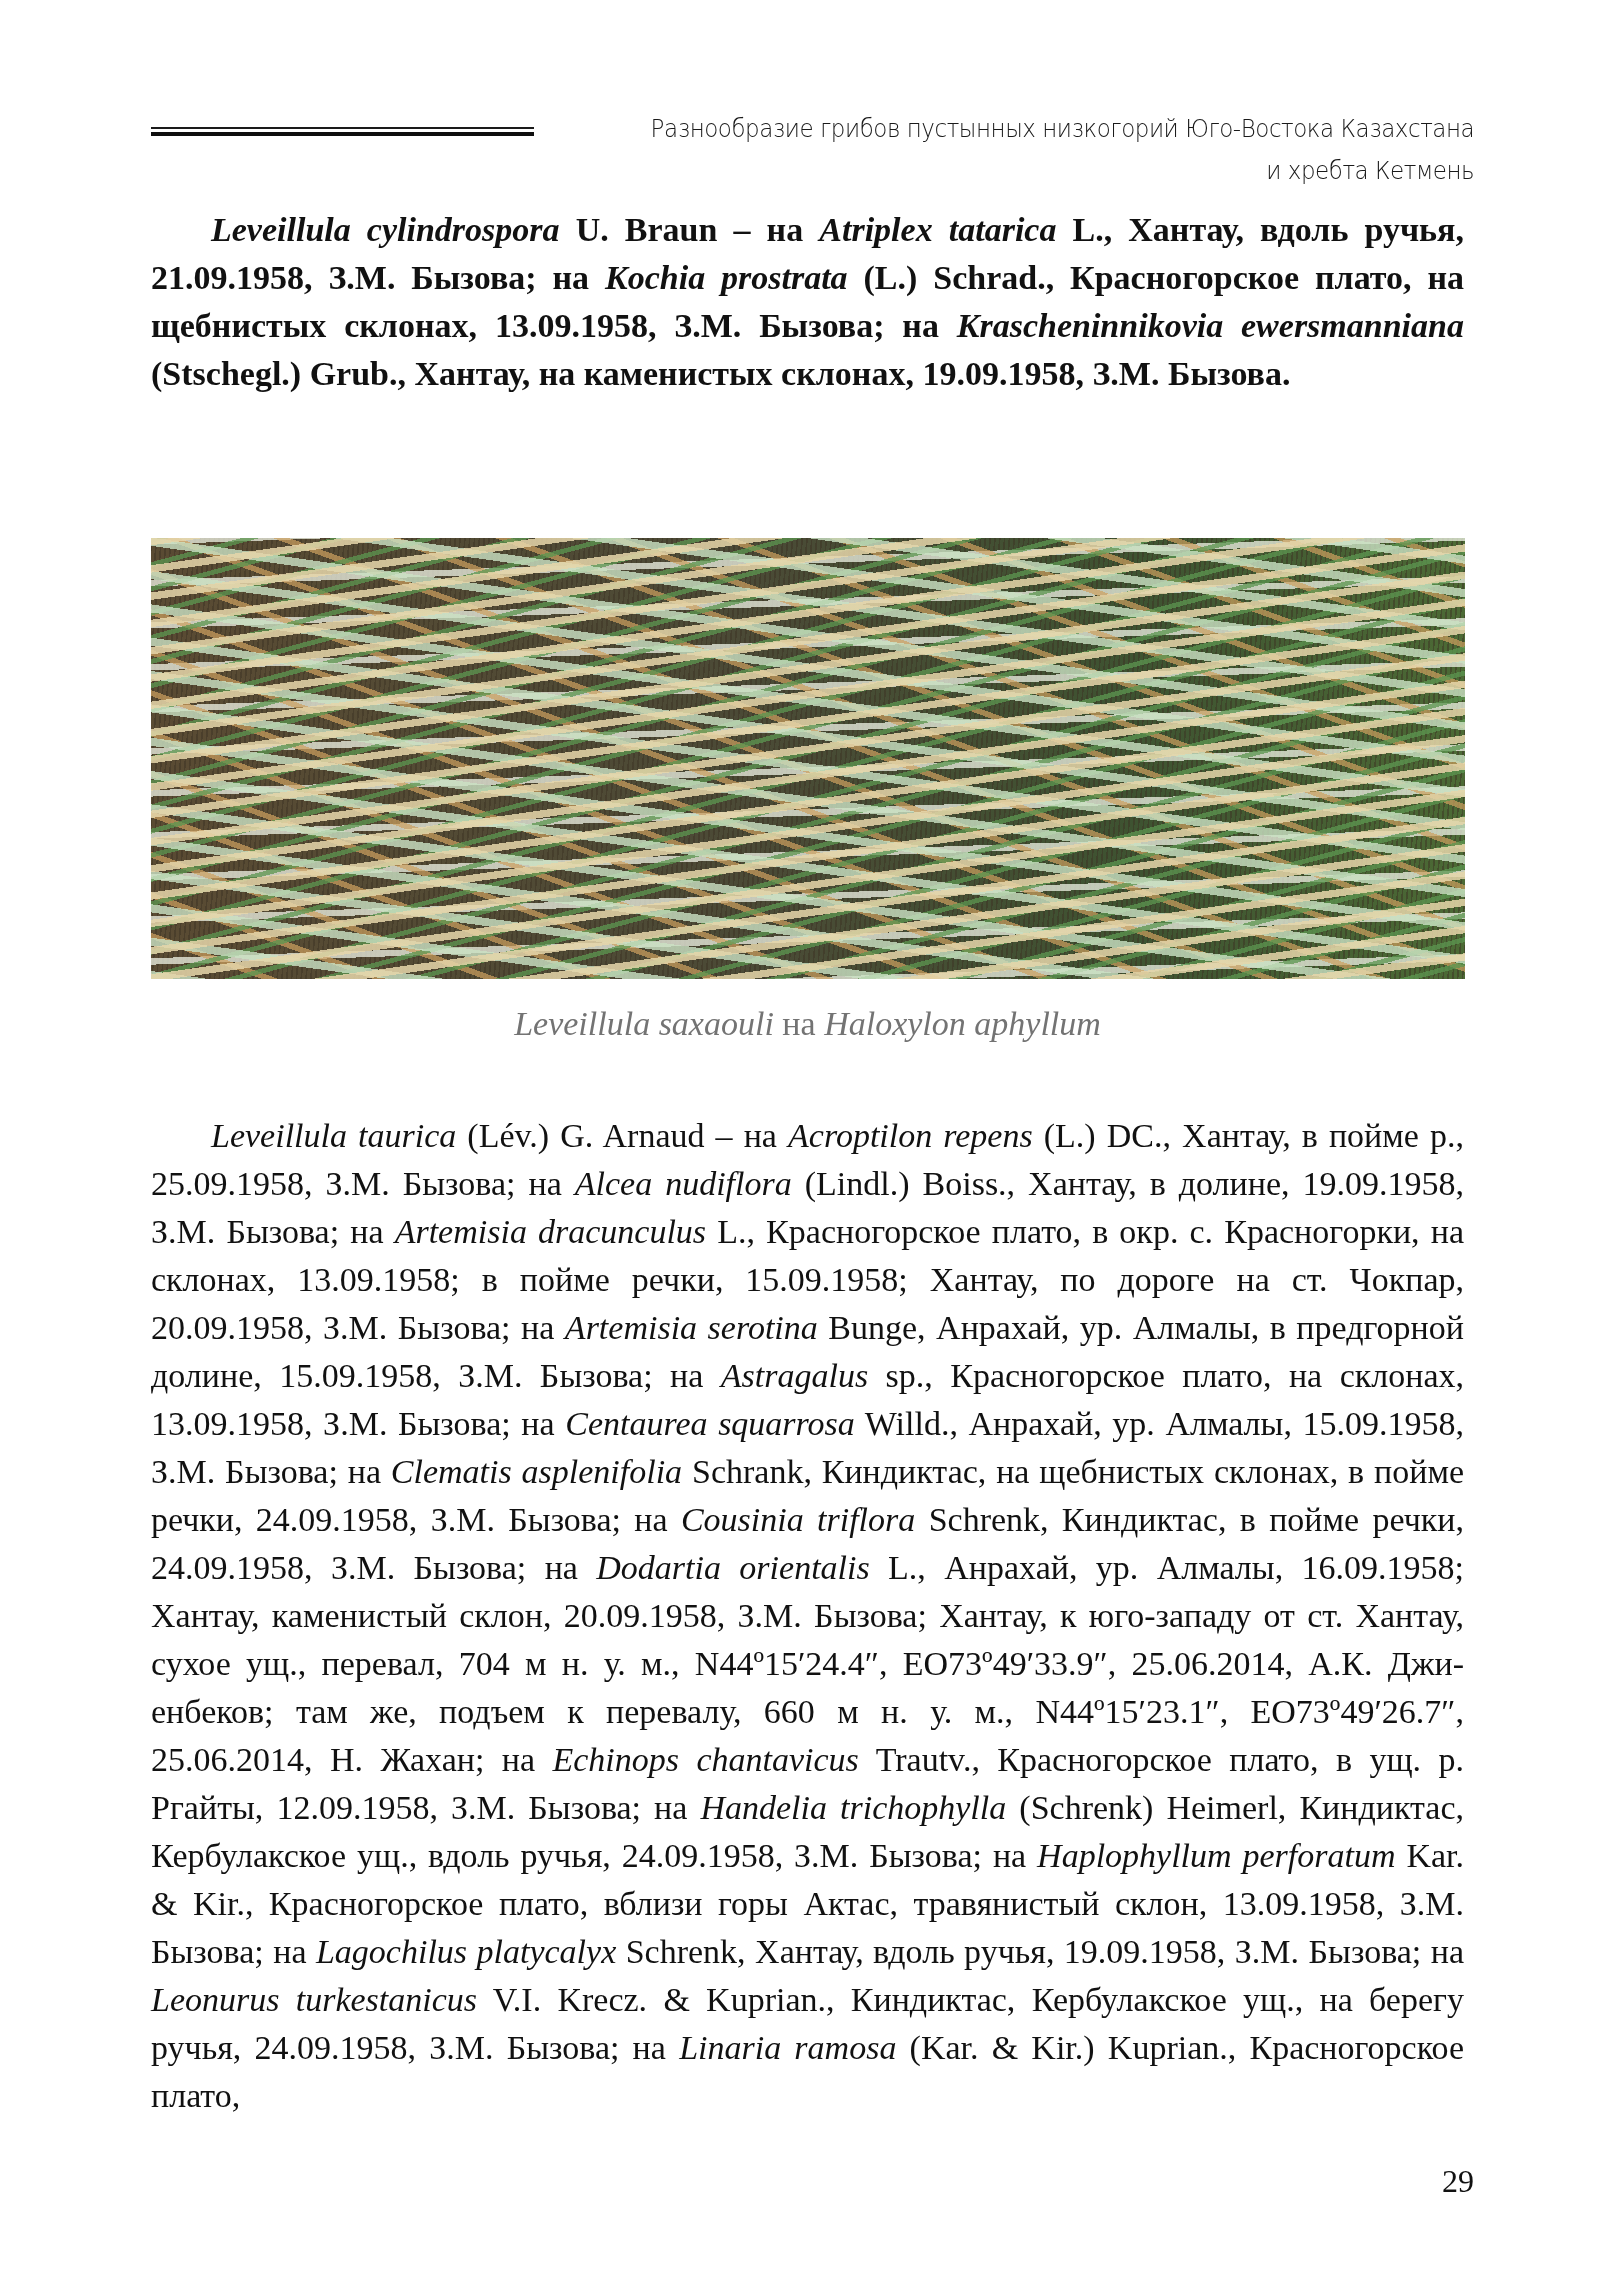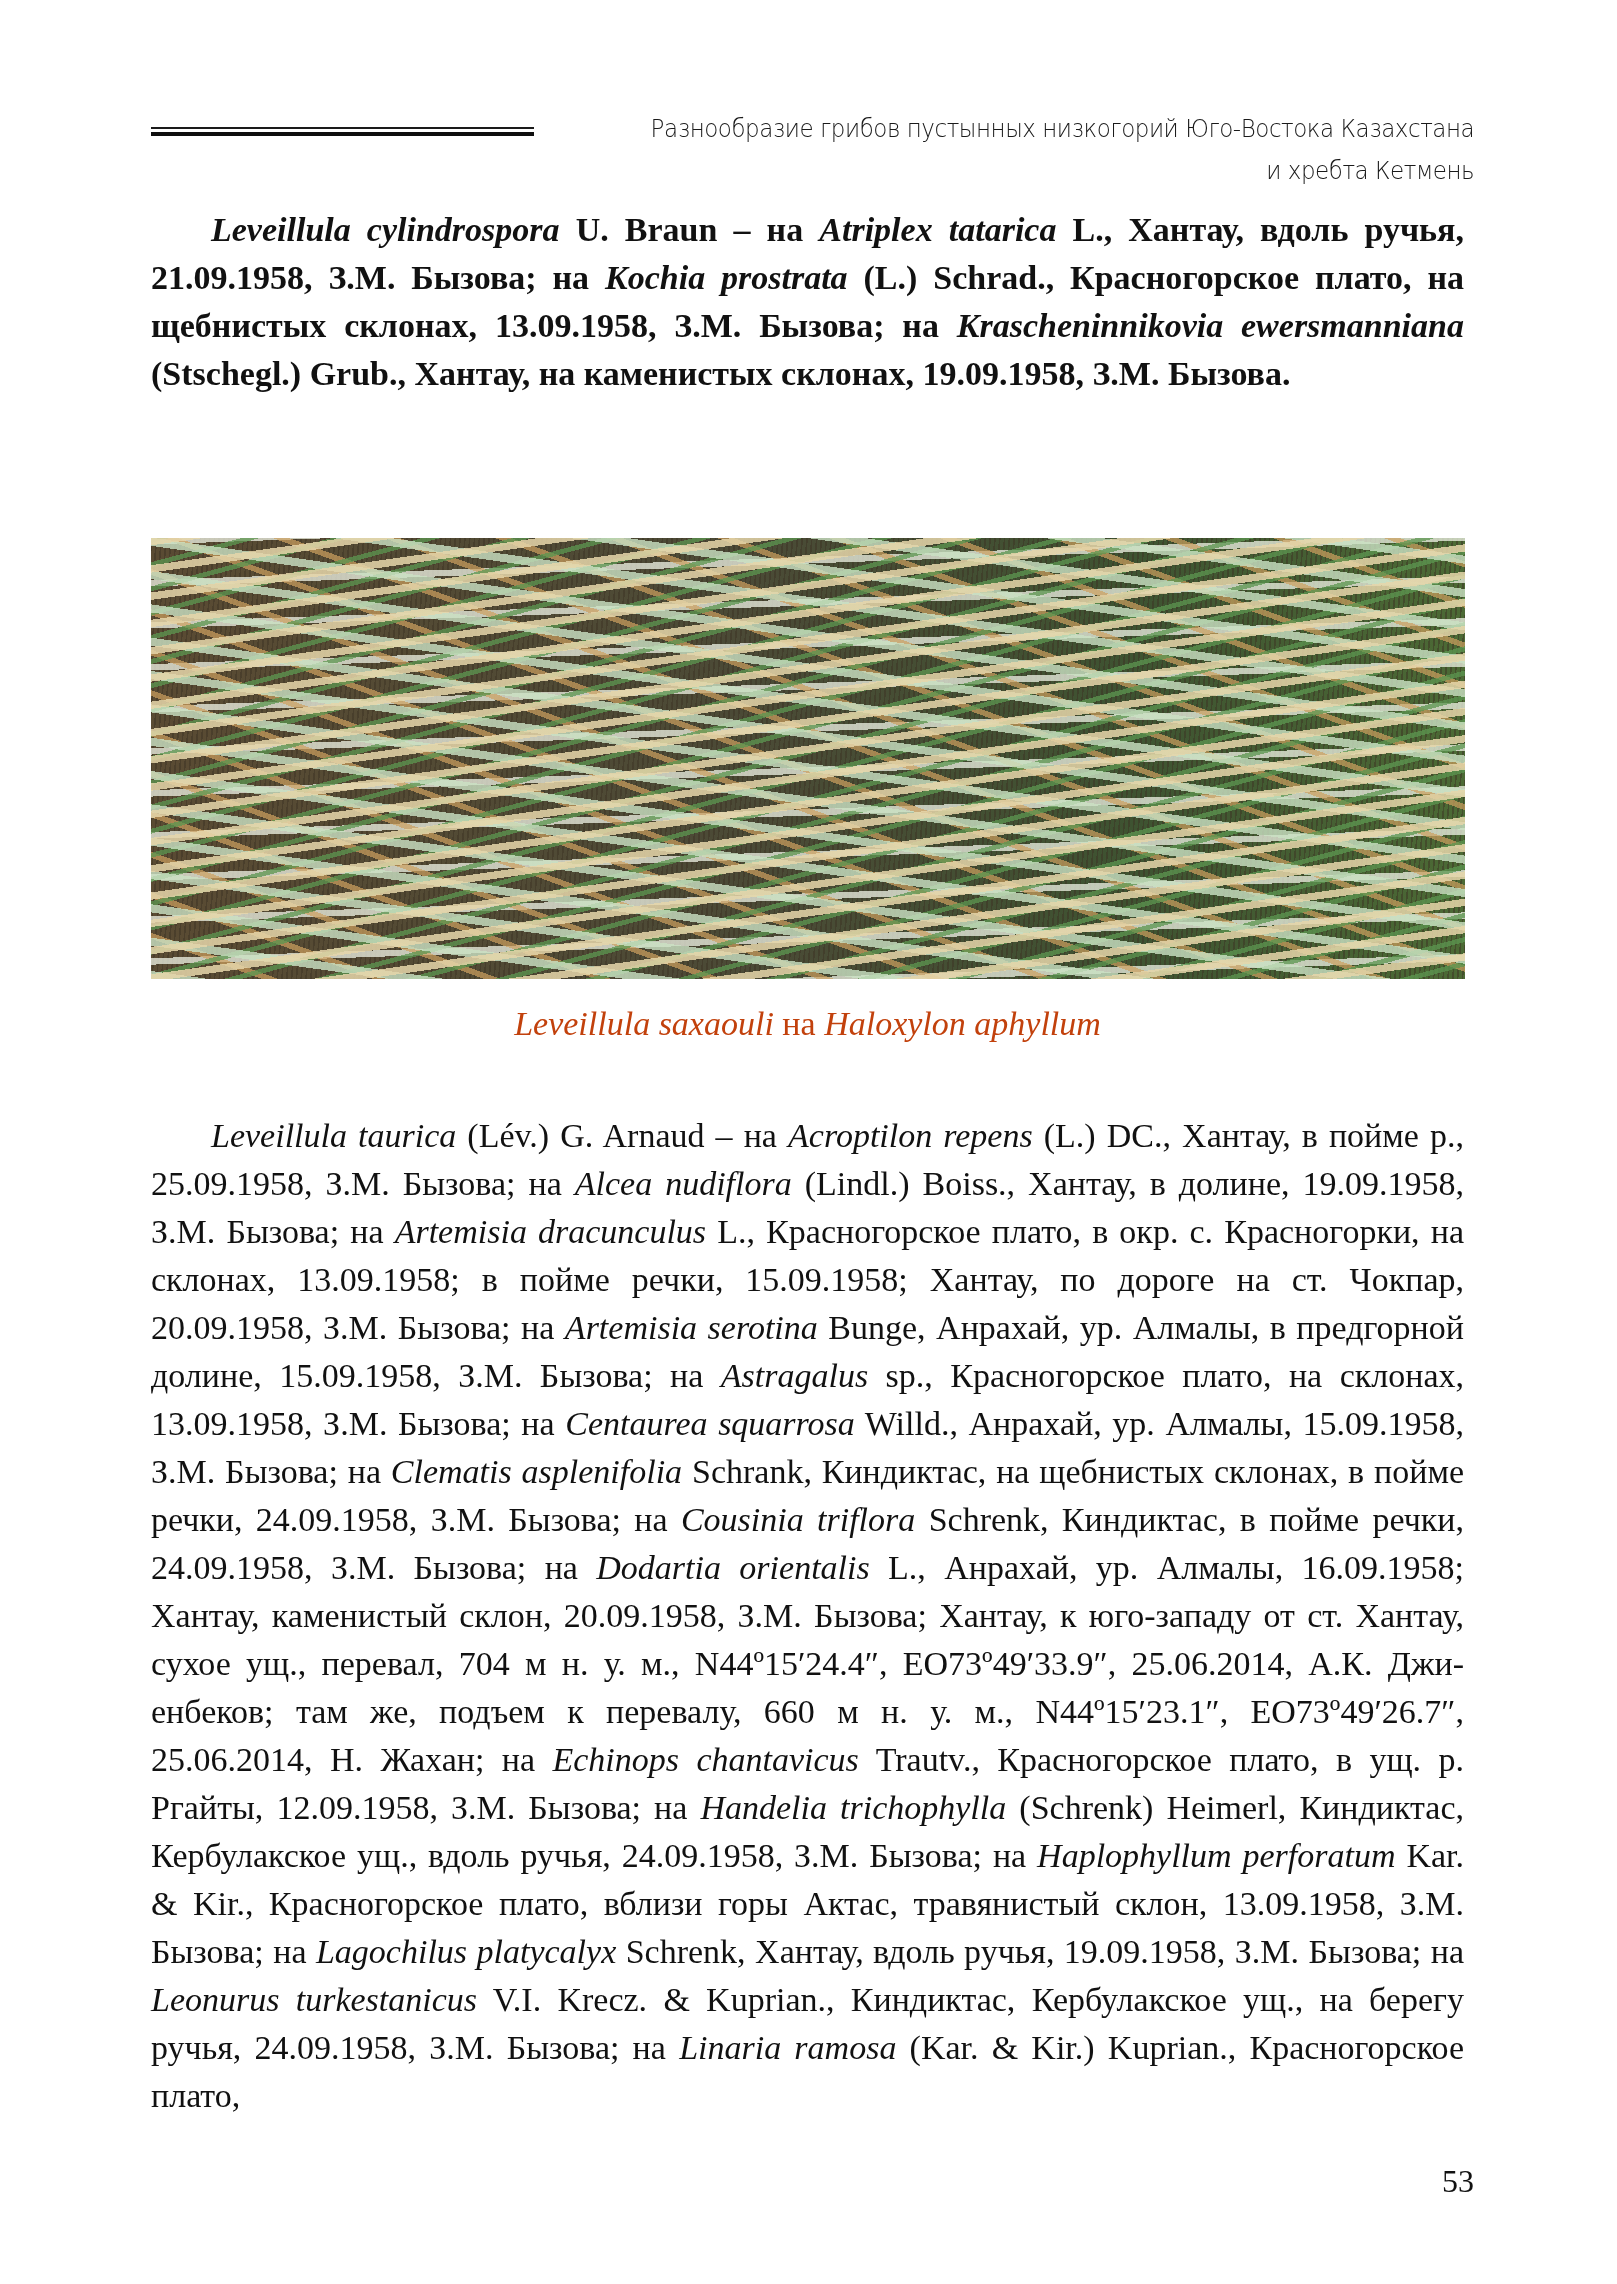--- a/index.html
+++ b/index.html
@@ -35,21 +35,21 @@
       repeating-linear-gradient(172deg, rgba(230,214,170,0.85) 0 7.3px, rgba(0,0,0,0) 7.3px 27px),
       repeating-linear-gradient(8deg, rgba(203,226,196,0.80) 0 8px, rgba(0,0,0,0) 8px 33px),
       repeating-linear-gradient(165deg, rgba(92,150,80,0.75) 0 4.8px, rgba(0,0,0,0) 4.8px 23.4px),
       repeating-linear-gradient(20deg, rgba(205,160,95,0.70) 0 5.6px, rgba(0,0,0,0) 5.6px 38px),
       repeating-linear-gradient(178deg, rgba(240,244,230,0.75) 0 6.4px, rgba(0,0,0,0) 6.4px 42px),
       repeating-linear-gradient(95deg, rgba(60,50,35,0.5) 0 1.6px, rgba(0,0,0,0) 1.6px 4.8px),
       linear-gradient(90deg, #5a4b33 0%, #4b4a36 45%, #3e5331 75%, #4c6a35 100%);
   }
   .caption {
     position: absolute; left: 151px; top: 1004px; width: 1313px; text-align: center;
-    font-family: "Liberation Serif", serif; font-size: 34px; line-height: 40px; color: #c2410c;
+    font-family: "Liberation Serif", serif; font-size: 34px; line-height: 40px; color: #737373;
   }
   .caption i { font-style: italic; }
   .page-number {
     position: absolute; left: 1426px; top: 2161px; width: 48px; text-align: right;
     font-family: "Liberation Serif", serif; font-size: 32px; line-height: 40px; color: #111111;
   }
 </style>
 </head>
 <body>
 
@@ -71,14 +71,14 @@
 
 <figure class="figure" style="margin:0;">
   <div class="photo" title="Close-up photo of Haloxylon aphyllum green and straw-colored stems covered with whitish powdery mildew"></div>
 </figure>
 <div class="caption"><i>Leveillula saxaouli</i><span> на </span><i>Haloxylon aphyllum</i></div>
 
 <section class="body-text block3">
   <p><i>Leveillula taurica</i><span> (Lév.) G. Arnaud – на </span><i>Acroptilon repens</i><span> (L.) DC., Хантау, в пойме р., 25.09.1958, З.М. Бызова; на </span><i>Alcea nudiflora</i><span> (Lindl.) Boiss., Хантау, в до­лине, 19.09.1958, З.М. Бызова; на </span><i>Artemisia dracunculus</i><span> L., Красногорское плато, в окр. с. Красногорки, на склонах, 13.09.1958; в пойме речки, 15.09.1958; Хантау, по дороге на ст. Чокпар, 20.09.1958, З.М. Бызова; на </span><i>Artemisia serotina</i><span> Bunge, Анра­хай, ур. Алмалы, в предгорной долине, 15.09.1958, З.М. Бызова; на </span><i>Astragalus</i><span> sp., Красногорское плато, на склонах, 13.09.1958, З.М. Бызова; на </span><i>Centaurea squarrosa</i><span> Willd., Анрахай, ур. Алмалы, 15.09.1958, З.М. Бызова; на </span><i>Clematis asplenifolia</i><span> Schrank, Киндиктас, на щебнистых склонах, в пойме речки, 24.09.1958, З.М. Бы­зова; на </span><i>Cousinia triflora</i><span> Schrenk, Киндиктас, в пойме речки, 24.09.1958, З.М. Бы­зова; на </span><i>Dodartia orientalis</i><span> L., Анрахай, ур. Алмалы, 16.09.1958; Хантау, камени­стый склон, 20.09.1958, З.М. Бызова; Хантау, к юго-западу от ст. Хантау, сухое ущ., перевал, 704 м н. у. м., N44º15′24.4″, EO73º49′33.9″, 25.06.2014, А.К. Джи­енбеков; там же, подъем к перевалу, 660 м н. у. м., N44º15′23.1″, EO73º49′26.7″, 25.06.2014, Н. Жахан; на </span><i>Echinops chantavicus</i><span> Trautv., Красногорское плато, в ущ. р. Ргайты, 12.09.1958, З.М. Бызова; на </span><i>Handelia trichophylla</i><span> (Schrenk) Heimerl, Киндиктас, Кербулакское ущ., вдоль ручья, 24.09.1958, З.М. Бызова; на </span><i>Haplophyllum perforatum</i><span> Kar. &amp; Kir., Красногорское плато, вблизи горы Актас, травянистый склон, 13.09.1958, З.М. Бызова; на </span><i>Lagochilus platycalyx</i><span> Schrenk, Хантау, вдоль ручья, 19.09.1958, З.М. Бызова; на </span><i>Leonurus turkestanicus</i><span> V.I. Krecz. &amp; Kuprian., Киндиктас, Кербулакское ущ., на берегу ручья, 24.09.1958, З.М. Бызова; на </span><i>Linaria ramosa</i><span> (Kar. &amp; Kir.) Kuprian., Красногорское плато,</span></p>
 </section>
 
-<div class="page-number">53</div>
+<div class="page-number">29</div>
 
 
 </body></html>

